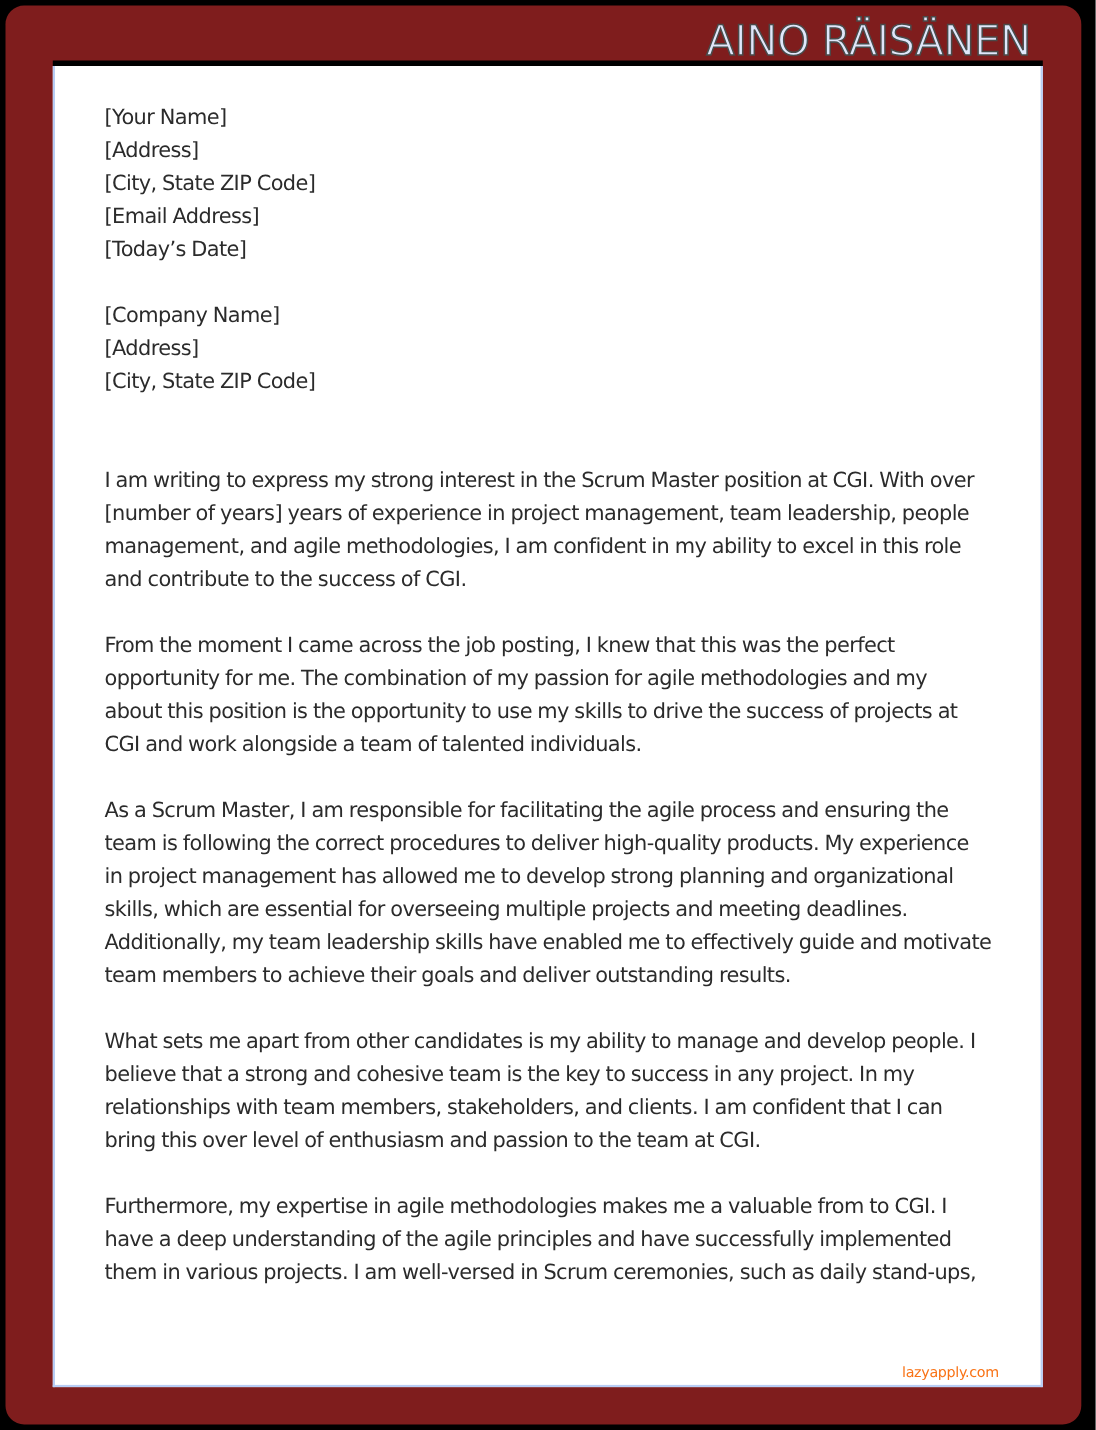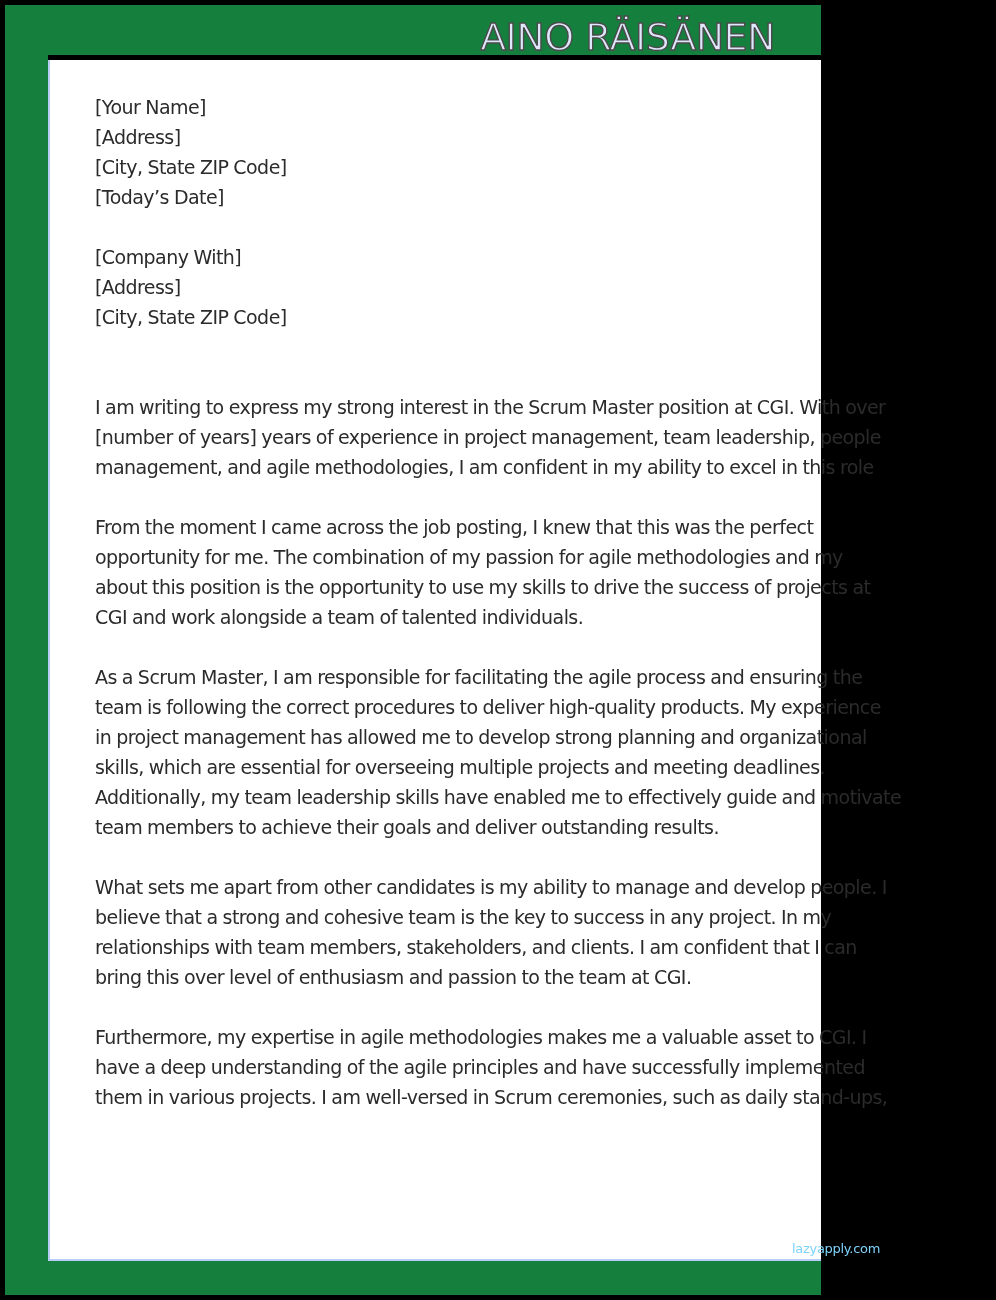--- a/index.html
+++ b/index.html
@@ -2,22 +2,22 @@
 <html><head>
   <meta charset="utf-8">
   <style>
     html, body { margin: 0; padding: 0; }
     body {
       width: 996px; height: 1300px; overflow: hidden; position: relative;
       background: #000;
       font-family: "DejaVu Sans", sans-serif;
     }
     .frame {
-      position: absolute; left: 5px; top: 5px; width: 816px; height: 1290px;
-      background: #15803d; overflow: hidden;
+      position: absolute; left: 5px; top: 5px; width: 978px; height: 1290px;
+      background: #7f1d1d; overflow: hidden; border-radius: 17px;
     }
     .name-header {
       position: absolute; right: 46px; top: 10px;
       font-family: "DejaVu Sans", sans-serif;
       font-size: 38px; letter-spacing: -0.5px;
       color: #dfe7fa;
       -webkit-text-stroke: 1.4px #4a4a4a;
       line-height: 44px;
     }
     .top-rule {
@@ -31,53 +31,55 @@
     .letter {
       position: absolute; left: 95px; top: 92px; width: 800px;
       font-size: 19px; line-height: 30px; color: #2b2b2b;
       font-family: "DejaVu Sans", sans-serif;
       letter-spacing: -0.55px; word-spacing: -0.5px;
     }
     .letter .line { white-space: nowrap; display: block; }
     .letter .gap { display: block; height: 30px; }
     .letter p { margin: 0 0 30px 0; }
     .watermark {
-      position: absolute; left: 792px; top: 1241px;
-      font-size: 13px; color: #7dd3fc; letter-spacing: -0.3px;
+      position: absolute; left: 820px; top: 1241px;
+      font-size: 13px; color: #f97316; letter-spacing: -0.3px;
     }
   </style>
 </head>
 <body>
 
 <div class="frame">
   <div class="name-header">AINO RÄISÄNEN</div>
   <div class="top-rule"></div>
   <div class="paper"></div>
 </div>
 
 <div class="letter">
   <div>
     <span class="line">[Your Name]</span>
     <span class="line">[Address]</span>
     <span class="line">[City, State ZIP Code]</span>
+    <span class="line">[Email Address]</span>
     <span class="line">[Today’s Date]</span>
   </div>
   <span class="gap"></span>
   <div>
-    <span class="line">[Company With]</span>
+    <span class="line">[Company Name]</span>
     <span class="line">[Address]</span>
     <span class="line">[City, State ZIP Code]</span>
   </div>
   <span class="gap"></span>
   <span class="gap"></span>
 
   <p>
     <span class="line">I am writing to express my strong interest in the Scrum Master position at CGI. With over</span>
     <span class="line">[number of years] years of experience in project management, team leadership, people</span>
     <span class="line">management, and agile methodologies, I am confident in my ability to excel in this role</span>
+    <span class="line">and contribute to the success of CGI.</span>
   </p>
 
   <p>
     <span class="line">From the moment I came across the job posting, I knew that this was the perfect</span>
     <span class="line">opportunity for me. The combination of my passion for agile methodologies and my</span>
     <span class="line">about this position is the opportunity to use my skills to drive the success of projects at</span>
     <span class="line">CGI and work alongside a team of talented individuals.</span>
   </p>
 
   <p>
@@ -90,19 +92,19 @@
   </p>
 
   <p>
     <span class="line">What sets me apart from other candidates is my ability to manage and develop people. I</span>
     <span class="line">believe that a strong and cohesive team is the key to success in any project. In my</span>
     <span class="line">relationships with team members, stakeholders, and clients. I am confident that I can</span>
     <span class="line">bring this over level of enthusiasm and passion to the team at CGI.</span>
   </p>
 
   <p>
-    <span class="line">Furthermore, my expertise in agile methodologies makes me a valuable asset to CGI. I</span>
+    <span class="line">Furthermore, my expertise in agile methodologies makes me a valuable from to CGI. I</span>
     <span class="line">have a deep understanding of the agile principles and have successfully implemented</span>
     <span class="line">them in various projects. I am well-versed in Scrum ceremonies, such as daily stand-ups,</span>
   </p>
 </div>
 
 <div class="watermark">lazyapply.com</div>
 
 </body></html>

